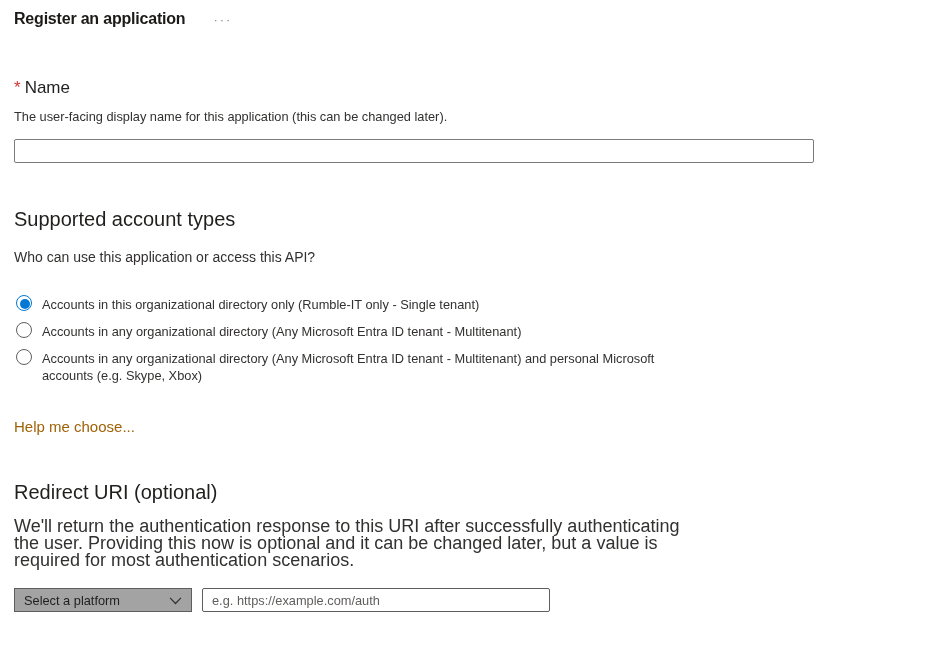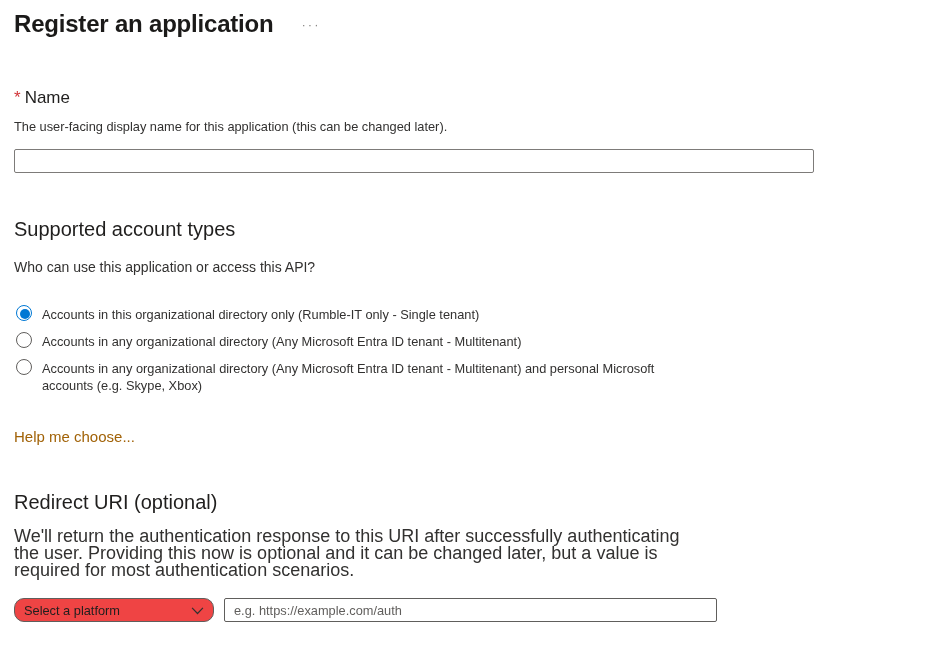--- a/index.html
+++ b/index.html
@@ -10,21 +10,21 @@
     height: 647px;
     background: #ffffff;
     font-family: "Liberation Sans", sans-serif;
     color: #323130;
     overflow: hidden;
   }
   .container { padding: 10px 14px 0 14px; }
 
   .title-row { display: flex; align-items: center; }
   .page-title {
-    font-size: 24px;
+    font-size: 16px;
     font-weight: 700;
     color: #1b1a19;
     margin: 0;
     letter-spacing: -0.2px;
   }
   .ellipsis-btn {
     margin-left: 28px;
     color: #8a8886;
     font-size: 13px;
     letter-spacing: 2px;
@@ -115,36 +115,36 @@
 
   .redirect-desc {
     margin-top: 14px;
     font-size: 18px;
     line-height: 17px;
     max-width: 676px;
   }
 
   .controls-row { margin-top: 19px; display: flex; gap: 10px; }
   .platform-select {
-    width: 200px;
+    width: 178px;
     height: 24px;
     border: 1px solid #605e5c;
-    border-radius: 10px;
+    border-radius: 0;
     display: flex;
     align-items: center;
     justify-content: space-between;
     padding: 0 9px;
     font-size: 12.8px;
     color: #201f1e;
     cursor: pointer;
-    background: #ef4444;
+    background: #a3a3a3;
   }
   .chevron-icon { display: flex; align-items: center; }
   .uri-input {
-    width: 493px;
+    width: 348px;
     height: 24px;
     border: 1px solid #605e5c;
     border-radius: 2px;
     font-size: 12.8px;
     padding: 0 9px;
     font-family: "Liberation Sans", sans-serif;
     outline: none;
   }
   input::placeholder { color: #605e5c; opacity: 1; }
 

